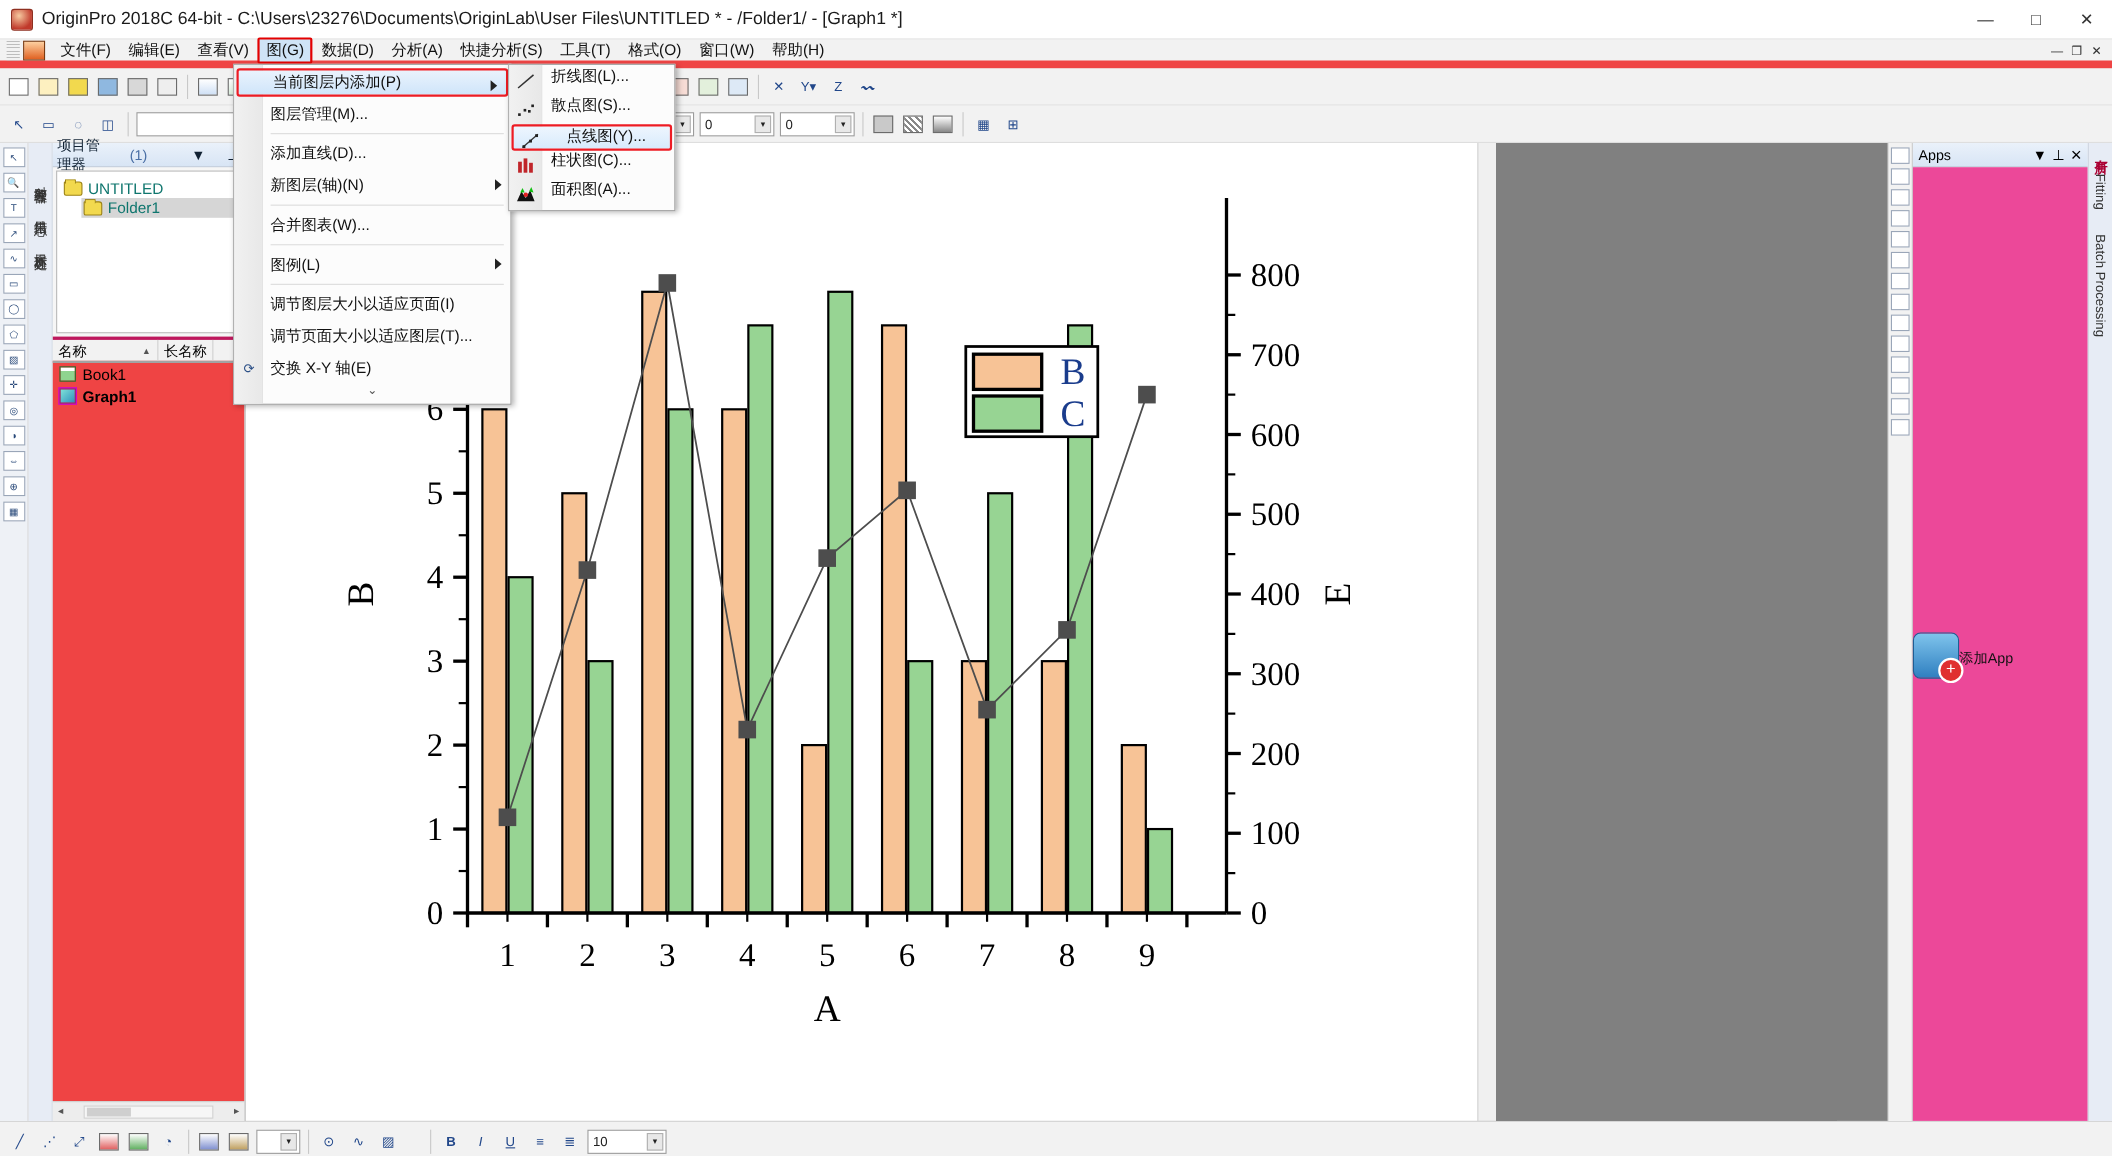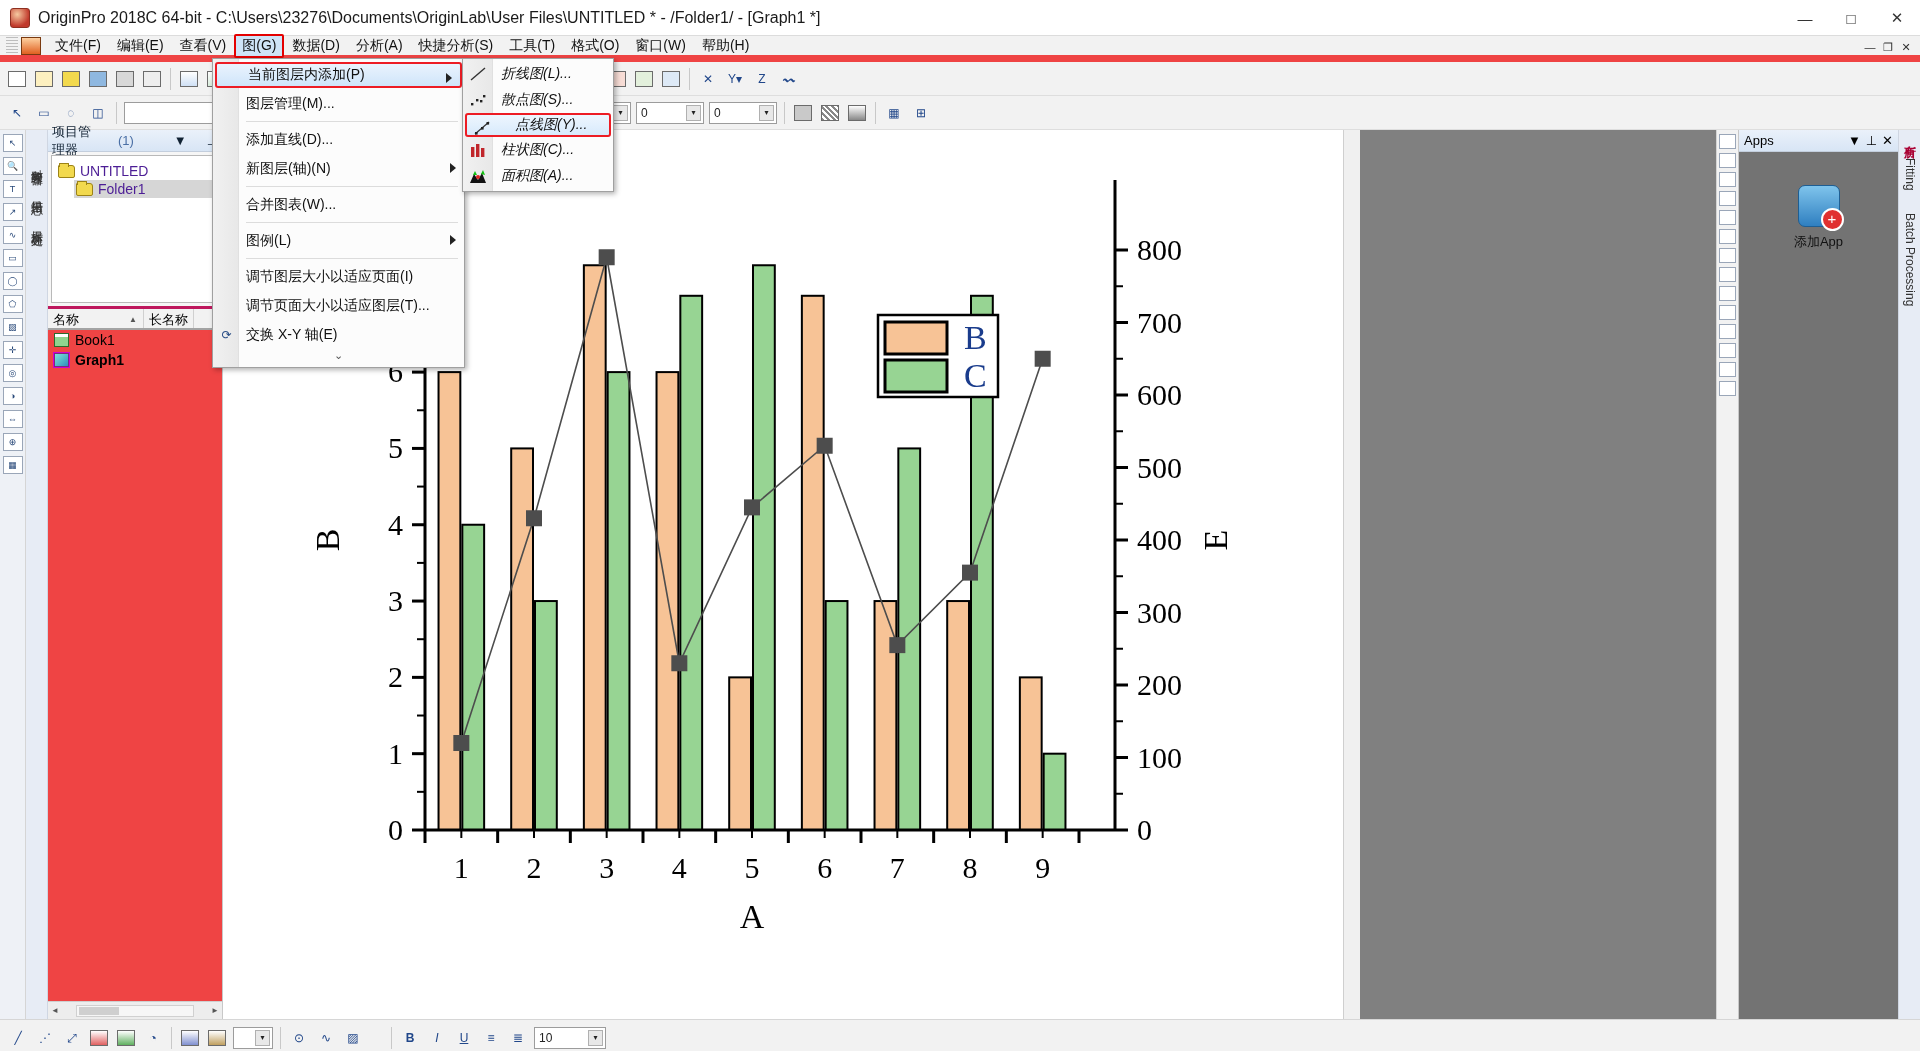--- a/index.html
+++ b/index.html
@@ -93,21 +93,21 @@
     display:flex; flex-direction:column;
   }
   #pm .pm-head {
     height:22px; background:linear-gradient(#eaf1fa,#d8e5f5);
     display:flex; align-items:center; padding:0 4px; font-size:13px; color:#123; gap:20px;
     border-bottom:1px solid #c3cedd;
   }
   #pm .pm-head .cnt { color:#4a6fa5; }
   #pm .pm-head .sp { flex:1; }
   #pm .tree { flex:0 0 148px; background:#fff; border:1px solid #b9b9b9; margin:3px; padding:6px 4px; }
-  .tree-node { display:flex; align-items:center; gap:5px; font-size:14px; color:#4c1d95; padding:1px 2px;}
+  .tree-node { display:flex; align-items:center; gap:5px; font-size:14px; color:#0f766e; padding:1px 2px;}
   .tree-node.child { margin-left:18px; }
   .tree-node.sel { background:#d6d6d6; }
   .folder-ico {
     width:17px; height:13px; background:#f2d94e; border:1px solid #9c8316;
     border-radius:1px 3px 2px 2px; position:relative; flex:0 0 auto;
   }
   .folder-ico:before { content:""; position:absolute; left:0; top:-3px; width:8px; height:3px;
      background:#f2d94e; border:1px solid #9c8316; border-bottom:none; border-radius:1px 1px 0 0;}
   #pm .list-head {
     display:flex; border-top:3px solid #be185d; background:#f2f2f2; font-size:13px; height:22px;
@@ -140,21 +140,21 @@
 
   
   #apps {
     width:160px; background:#f6f6f6; border-left:1px solid #c8c8c8; display:flex; flex-direction:column;
   }
   #apps .ah {
     height:22px; display:flex; align-items:center; padding:0 5px; gap:5px;
     background:linear-gradient(#eaf1fa,#d8e5f5); border-bottom:1px solid #c3cedd; font-size:13px;
   }
   #apps .ah .sp { flex:1; }
-  #apps .body { flex:1; background:#737373; display:flex; flex-direction:column; align-items:center; padding-top:33px;}
+  #apps .body { flex:1; background:#ec4899; display:flex; flex-direction:row; align-items:center; padding-top:20px;}
   .addapp-ico { width:42px; height:42px; border-radius:7px;
     background:linear-gradient(#7fc4ec,#2f7fc0); border:1px solid #1e5e93; position:relative;}
   .addapp-ico:after { content:"+"; position:absolute; right:-5px; bottom:-5px;
     width:19px; height:19px; border-radius:50%; background:#e03030; color:#fff;
     font-size:15px; line-height:17px; text-align:center; border:2px solid #fff;}
   #apps .cap { font-size:13px; color:#111; margin-top:6px;}
   #apps-tabs { width:22px; background:#e7ecf5; border-left:1px solid #cfd6e2;
      display:flex; flex-direction:column; align-items:center; padding-top:6px;}
   #apps-tabs span { writing-mode:vertical-rl; font-size:12px; color:#333; margin-bottom:22px;}
   #apps-tabs span.sel { color:#a03; font-weight:bold; }
@@ -193,22 +193,22 @@
      display:flex; align-items:center; justify-content:center; color:#2b4f86;}
 
   #submenu {
     position:absolute; left:462px; top:58px; width:152px; background:#fcfcfc;
     border:1px solid #a0a0a0; box-shadow:2px 2px 5px rgba(0,0,0,.3); z-index:61; padding:2px 0;
   }
   #submenu .gutter {
     position:absolute; left:0; top:0; bottom:0; width:30px;
     background:linear-gradient(to right,#f1f1f1,#e8e8e8); border-right:1px solid #e0e0e0;
   }
-  .sm-item { position:relative; display:flex; align-items:center; height:26px;
-    padding-left:38px; font-size:14px; color:#111; z-index:2;font-style:italic;}
+  .sm-item { position:relative; display:flex; height:26px;
+    padding-left:38px; font-size:14px; color:#111; z-index:2;}
   .sm-item.hl { background:linear-gradient(#eef6fe,#d7eafc); border:2px solid #ed1c24;
     border-radius:3px; height:24px; margin:0 2px; padding-left:48px;}
   .sm-ico { position:absolute; left:5px; top:4px; width:20px; height:18px; }
 
   
   #chart { position:absolute; inset:0; }
 </style>
 </head>
 <body>
 

